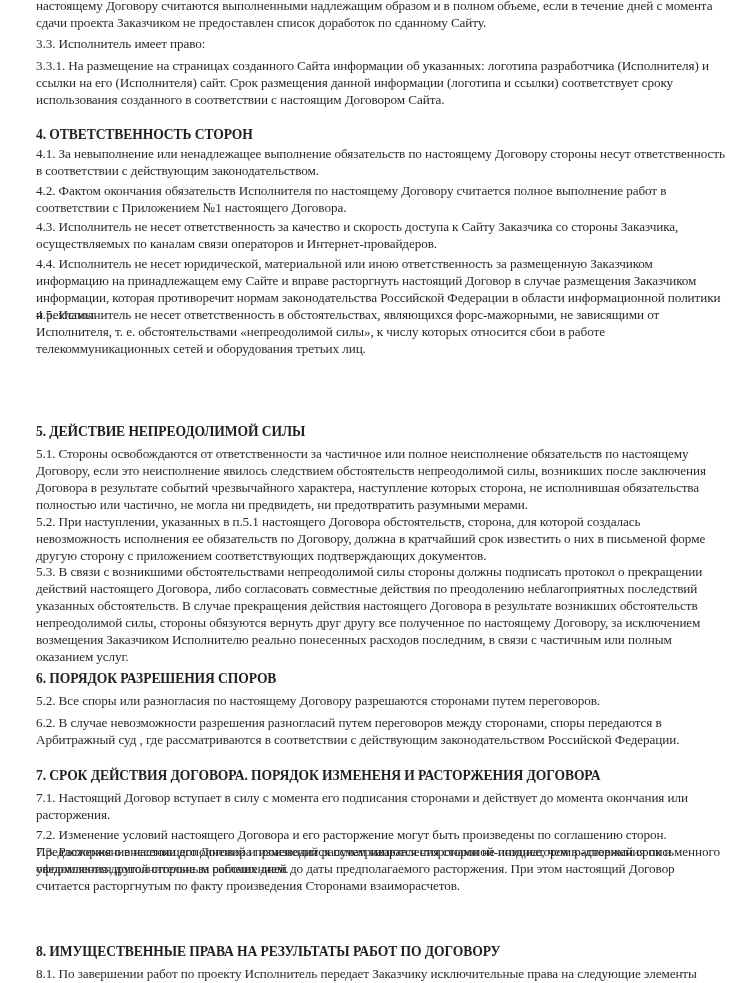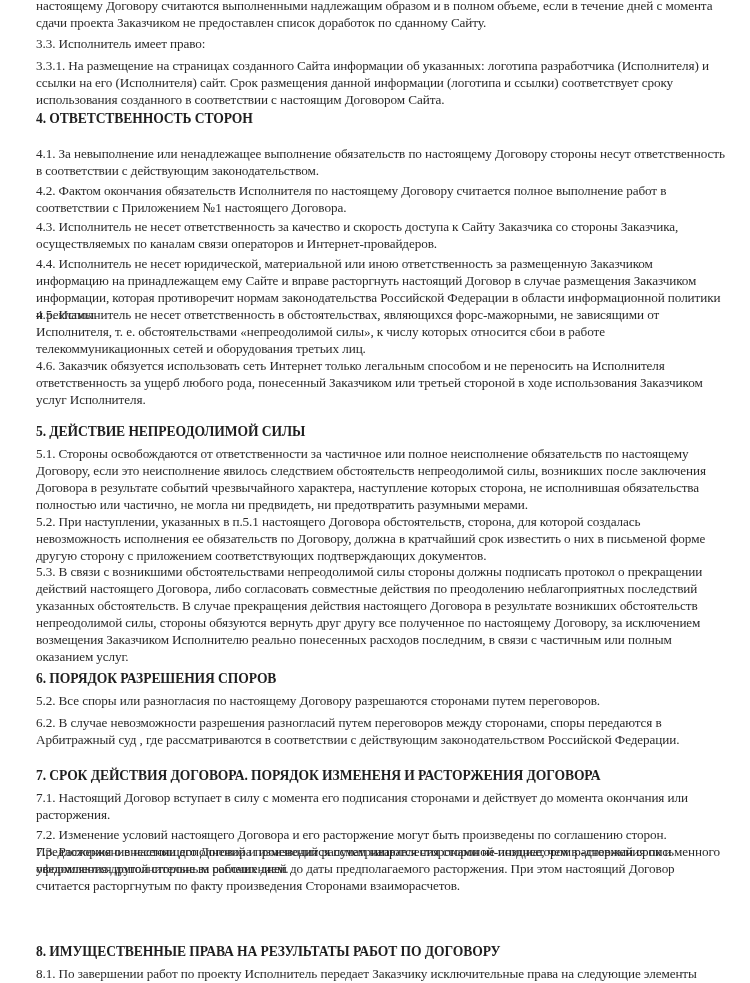--- a/index.html
+++ b/index.html
@@ -45,27 +45,26 @@
   </style>
 </head>
 <body>
 
 <div class="page">
 
   <p class="blk" style="top:-3px;">настоящему Договору считаются выполненными надлежащим образом и в полном объеме, если в течение дней с момента сдачи проекта Заказчиком не предоставлен список доработок по сданному Сайту.</p>
   <p class="blk" style="top:35px;">3.3. Исполнитель имеет право:</p>
   <p class="blk" style="top:57px;">3.3.1. На размещение на страницах созданного Сайта информации об указанных: логотипа разработчика (Исполнителя) и ссылки на его (Исполнителя) сайт. Срок размещения данной информации (логотипа и ссылки) соответствует сроку использования созданного в соответствии с настоящим Договором Сайта.</p>
 
-  <h2 class="hd" style="top:110px;">4. ОТВЕТСТВЕННОСТЬ СТОРОН</h2>
+  <h2 class="hd" style="top:126px;">4. ОТВЕТСТВЕННОСТЬ СТОРОН</h2>
   <p class="blk" style="top:145px;">4.1. За невыполнение или ненадлежащее выполнение обязательств по настоящему Договору стороны несут ответственность в соответствии с действующим законодательством.</p>
   <p class="blk" style="top:182px;">4.2. Фактом окончания обязательств Исполнителя по настоящему Договору считается полное выполнение работ в соответствии с Приложением №1 настоящего Договора.</p>
   <p class="blk" style="top:218px;">4.3. Исполнитель не несет ответственность за качество и скорость доступа к Сайту Заказчика со стороны Заказчика, осуществляемых по каналам связи операторов и Интернет-провайдеров.</p>
   <p class="blk" style="top:255px;">4.4. Исполнитель не несет юридической, материальной или иною ответственность за размещенную Заказчиком информацию на принадлежащем ему Сайте и вправе расторгнуть настоящий Договор в случае размещения Заказчиком информации, которая противоречит нормам законодательства Российской Федерации в области информационной политики и рекламы.</p>
   <p class="blk" style="top:306px;">4.5. Исполнитель не несет ответственность в обстоятельствах, являющихся форс-мажорными, не зависящими от Исполнителя, т. е. обстоятельствами «непреодолимой силы», к числу которых относится сбои в работе телекоммуникационных сетей и оборудования третьих лиц.</p>
-  <p class="blk" style="top:357px;">4.6. Заказчик обязуется использовать сеть Интернет только легальным способом и не переносить на Исполнителя ответственность за ущерб любого рода, понесенный Заказчиком или третьей стороной в ходе использования Заказчиком услуг Исполнителя.</p>
 
   <h2 class="hd" style="top:423px;">5. ДЕЙСТВИЕ НЕПРЕОДОЛИМОЙ СИЛЫ</h2>
   <p class="blk" style="top:445px;">5.1. Стороны освобождаются от ответственности за частичное или полное неисполнение обязательств по настоящему Договору, если это неисполнение явилось следствием обстоятельств непреодолимой силы, возникших после заключения Договора в результате событий чрезвычайного характера, наступление которых сторона, не исполнившая обязательства полностью или частично, не могла ни предвидеть, ни предотвратить разумными мерами.</p>
   <p class="blk" style="top:513px;">5.2. При наступлении, указанных в п.5.1 настоящего Договора обстоятельств, сторона, для которой создалась невозможность исполнения ее обязательств по Договору, должна в кратчайший срок известить о них в письменой форме другую сторону с приложением соответствующих подтверждающих документов.</p>
   <p class="blk" style="top:563px;">5.3. В связи с возникшими обстоятельствами непреодолимой силы стороны должны подписать протокол о прекращении действий настоящего Договора, либо согласовать совместные действия по преодолению неблагоприятных последствий указанных обстоятельств. В случае прекращения действия настоящего Договора в результате возникших обстоятельств непреодолимой силы, стороны обязуются вернуть друг другу все полученное по настоящему Договору, за исключением возмещения Заказчиком Исполнителю реально понесенных расходов последним, в связи с частичным или полным оказанием услуг.</p>
 
   <h2 class="hd" style="top:670px;">6. ПОРЯДОК РАЗРЕШЕНИЯ СПОРОВ</h2>
   <p class="blk" style="top:692px;">5.2. Все споры или разногласия по настоящему Договору разрешаются сторонами путем переговоров.</p>
   <p class="blk" style="top:714px;">6.2. В случае невозможности разрешения разногласий путем переговоров между сторонами, споры передаются в Арбитражный суд , где рассматриваются в соответствии с действующим законодательством Российской Федерации.</p>
 

